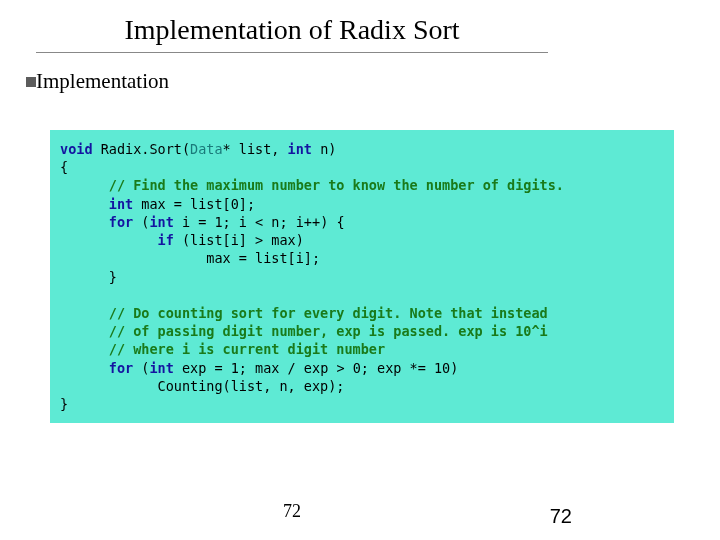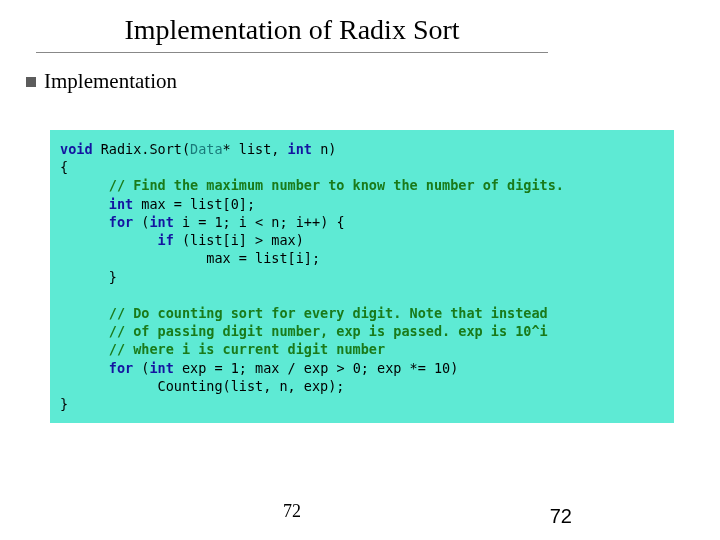--- a/index.html
+++ b/index.html
@@ -27,21 +27,21 @@
     font-weight: 400;
   }
   .rule {
     border: none;
     border-top: 1px solid #888;
     margin: 0 0 16px 0;
   }
   .bullet-row {
     display: flex;
     align-items: center;
-    gap: 8px;
+    gap: 0;
     font-size: 21px;
     margin-left: -10px;
     margin-top: 16px;
   }
   .sq {
     width: 10px;
     height: 10px;
     background: #5c5c5c;
     display: inline-block;
     flex: 0 0 auto;

